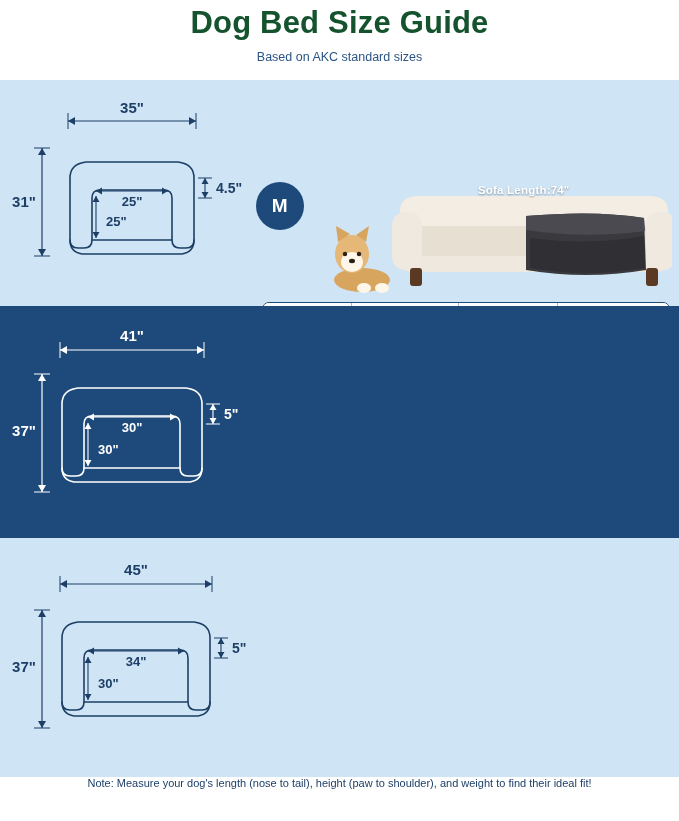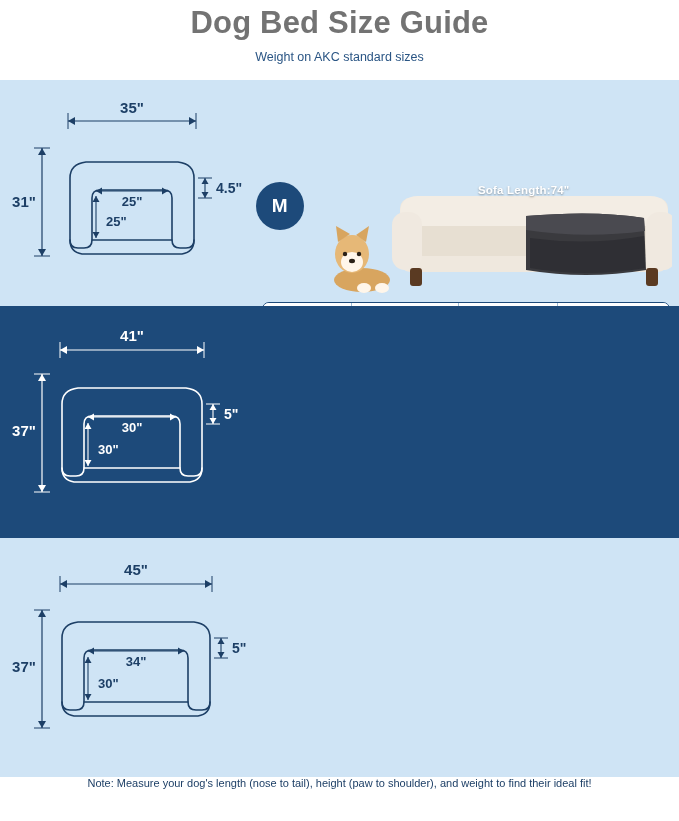--- a/index.html
+++ b/index.html
@@ -9,21 +9,21 @@
     font-family: "Liberation Sans", sans-serif;
     background: #ffffff;
     color: #1d3a5f;
     overflow: hidden;
   }
   .page { position: relative; width:679px; height:821px; }
 
   
   .header { text-align:center; padding-top:6px; }
   .title {
-    font-size: 31px; font-weight: bold; color:#737373;
+    font-size: 31px; font-weight: bold; color:#14532d;
     letter-spacing: .2px; line-height: 1.1;
   }
   .subtitle { font-size: 12.5px; color:#2a5584; margin-top:10px; }
 
   
   .band { position:relative; width:679px; }
   .band.light { background:#cfe4f5; }
   .band.dark  { background:#1d4a7a; }
   .band.light2{ background:#cfe4f5; }
 
@@ -90,21 +90,21 @@
   }
   .footer span { padding:0 14px; }
 </style>
 </head>
 <body>
 
 <div class="page">
 
   <div class="header">
     <div class="title">Dog Bed Size Guide</div>
-    <div class="subtitle">Weight on AKC standard sizes</div>
+    <div class="subtitle">Based on AKC standard sizes</div>
   </div>
 
   <div class="band light" style="position:absolute; left:0; top:80px; width:679px; height:226px;">
     <div class="band-inner">
 
       <svg class="drawing" width="260" height="226" viewBox="0 0 260 226">
         <g fill="none" stroke="#1d3f66" stroke-width="1.6" stroke-linejoin="round" stroke-linecap="round">
 
           <path d="M70 160 L70 98 Q70 84 86 82 L178 82 Q194 84 194 98 L194 160
                    Q194 168 186 168 L180 168 Q172 168 172 160 L172 118

